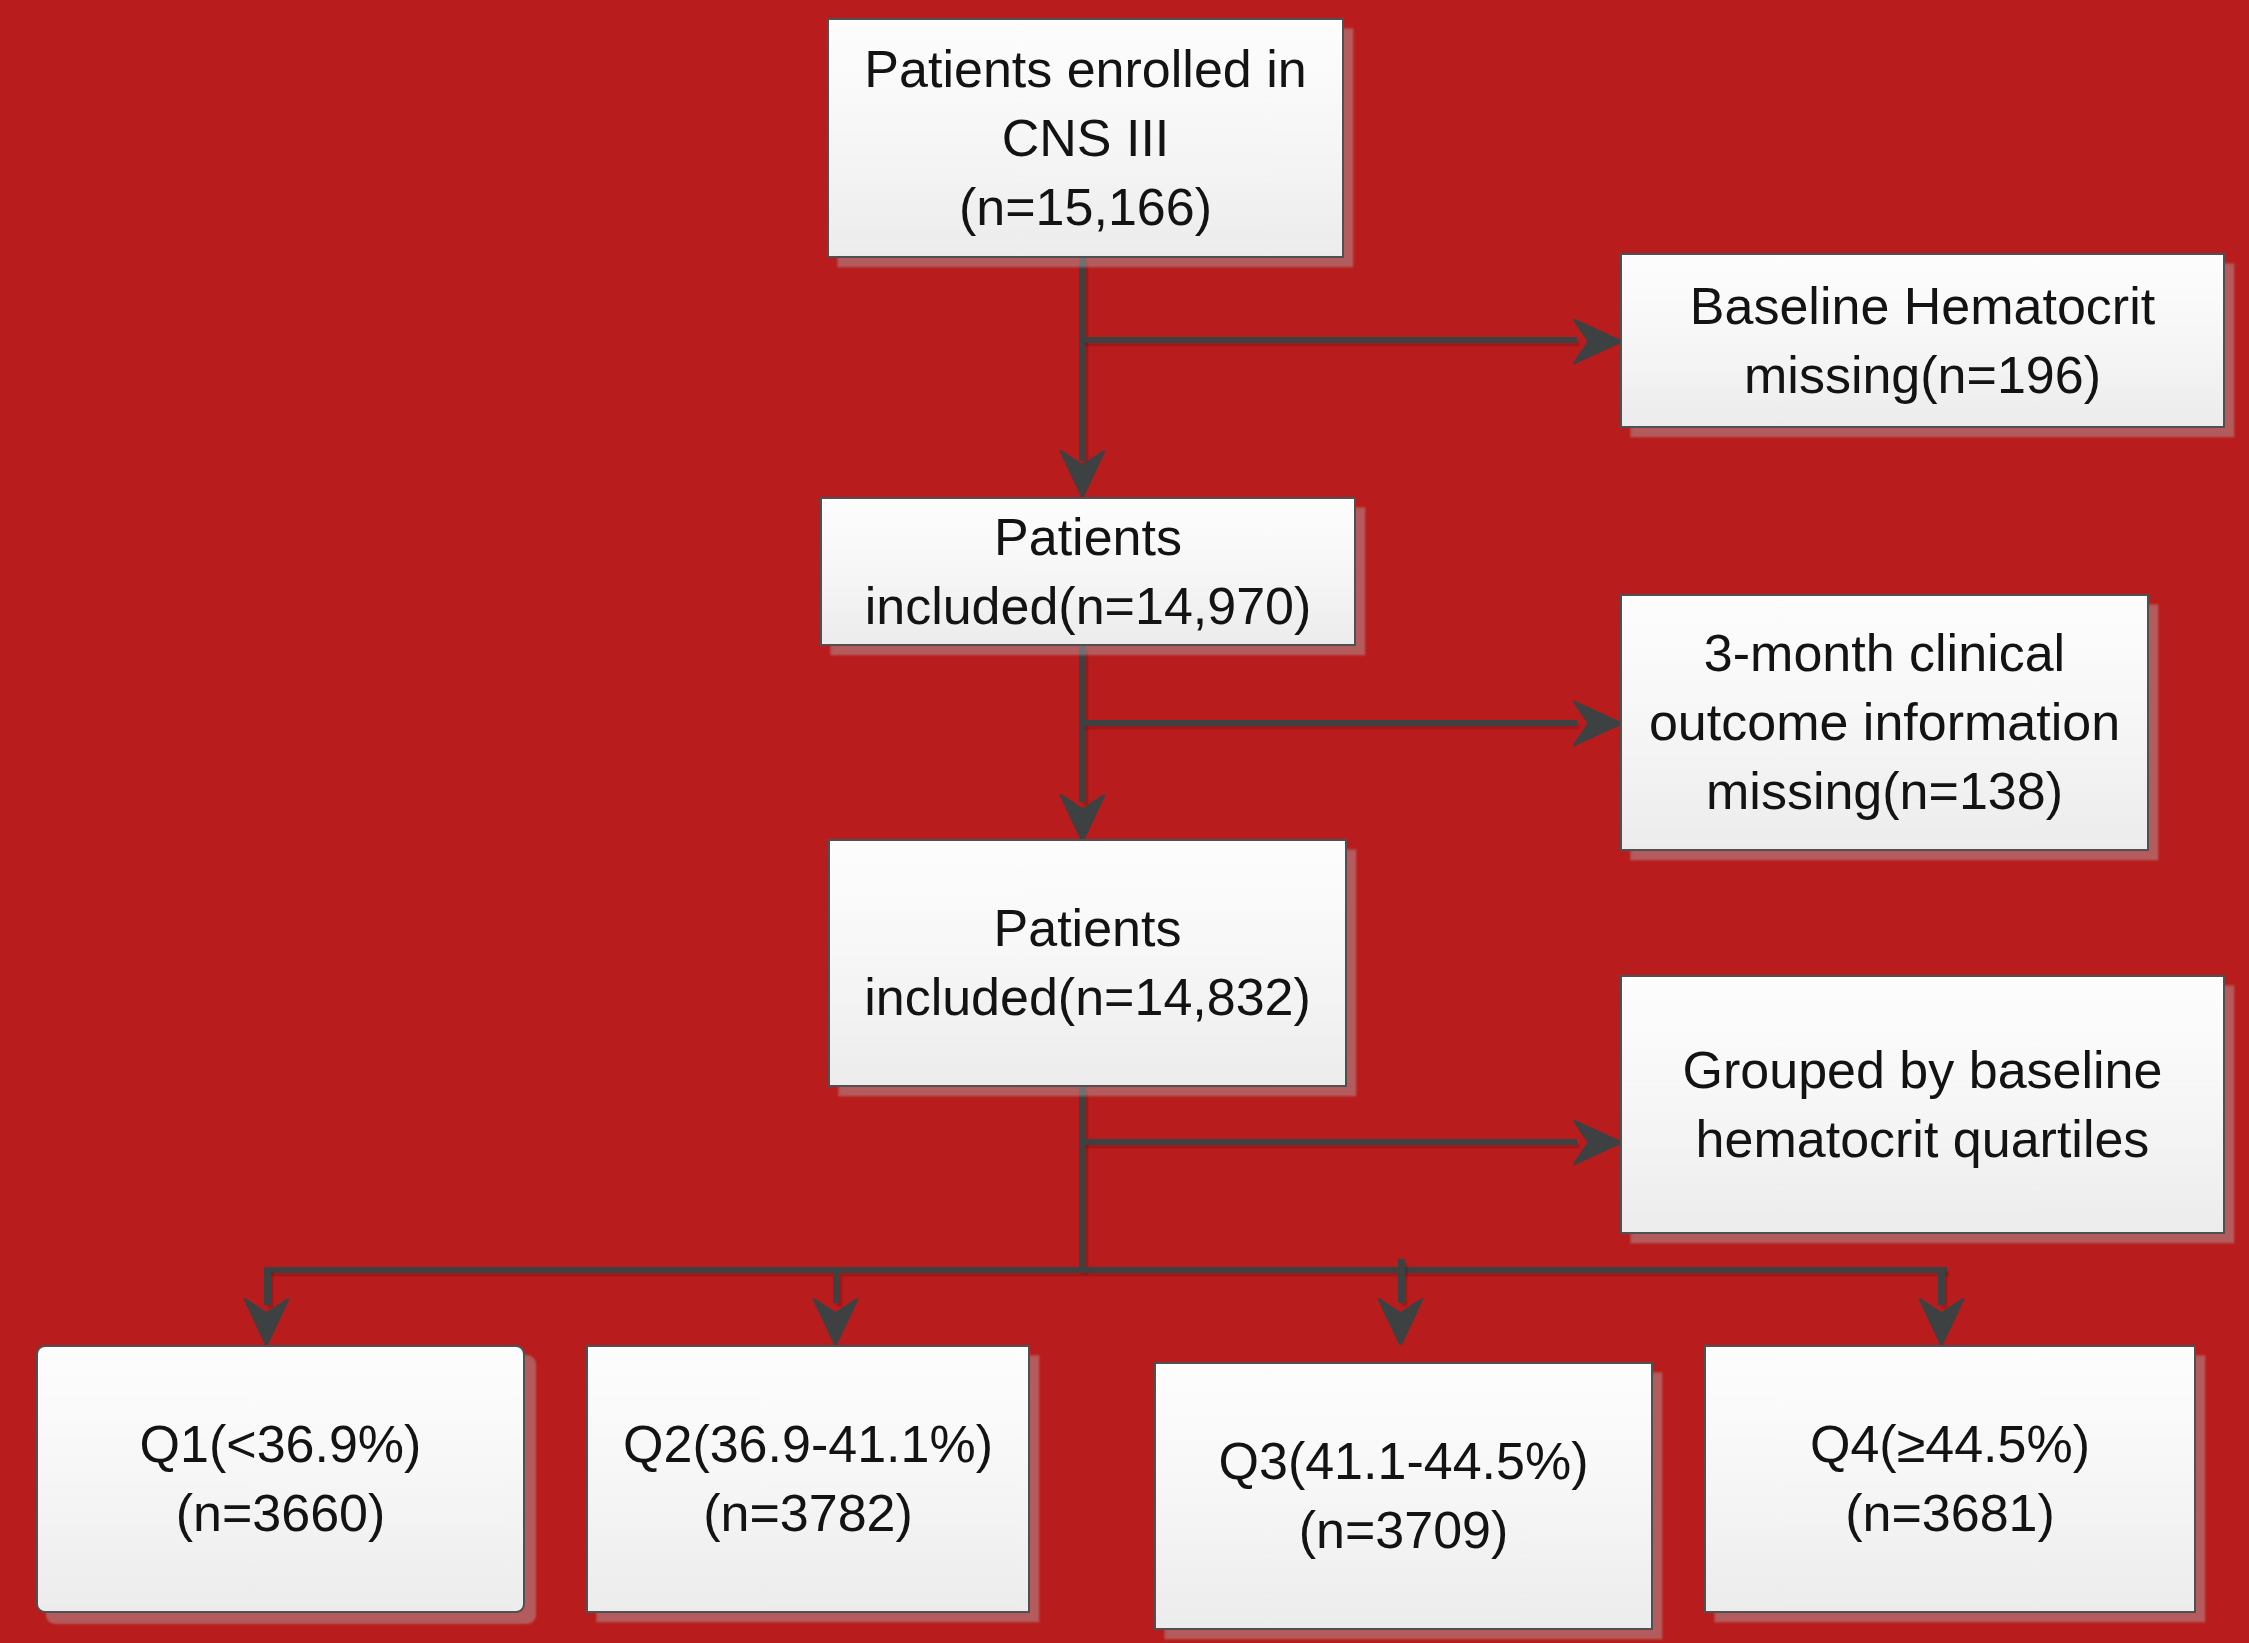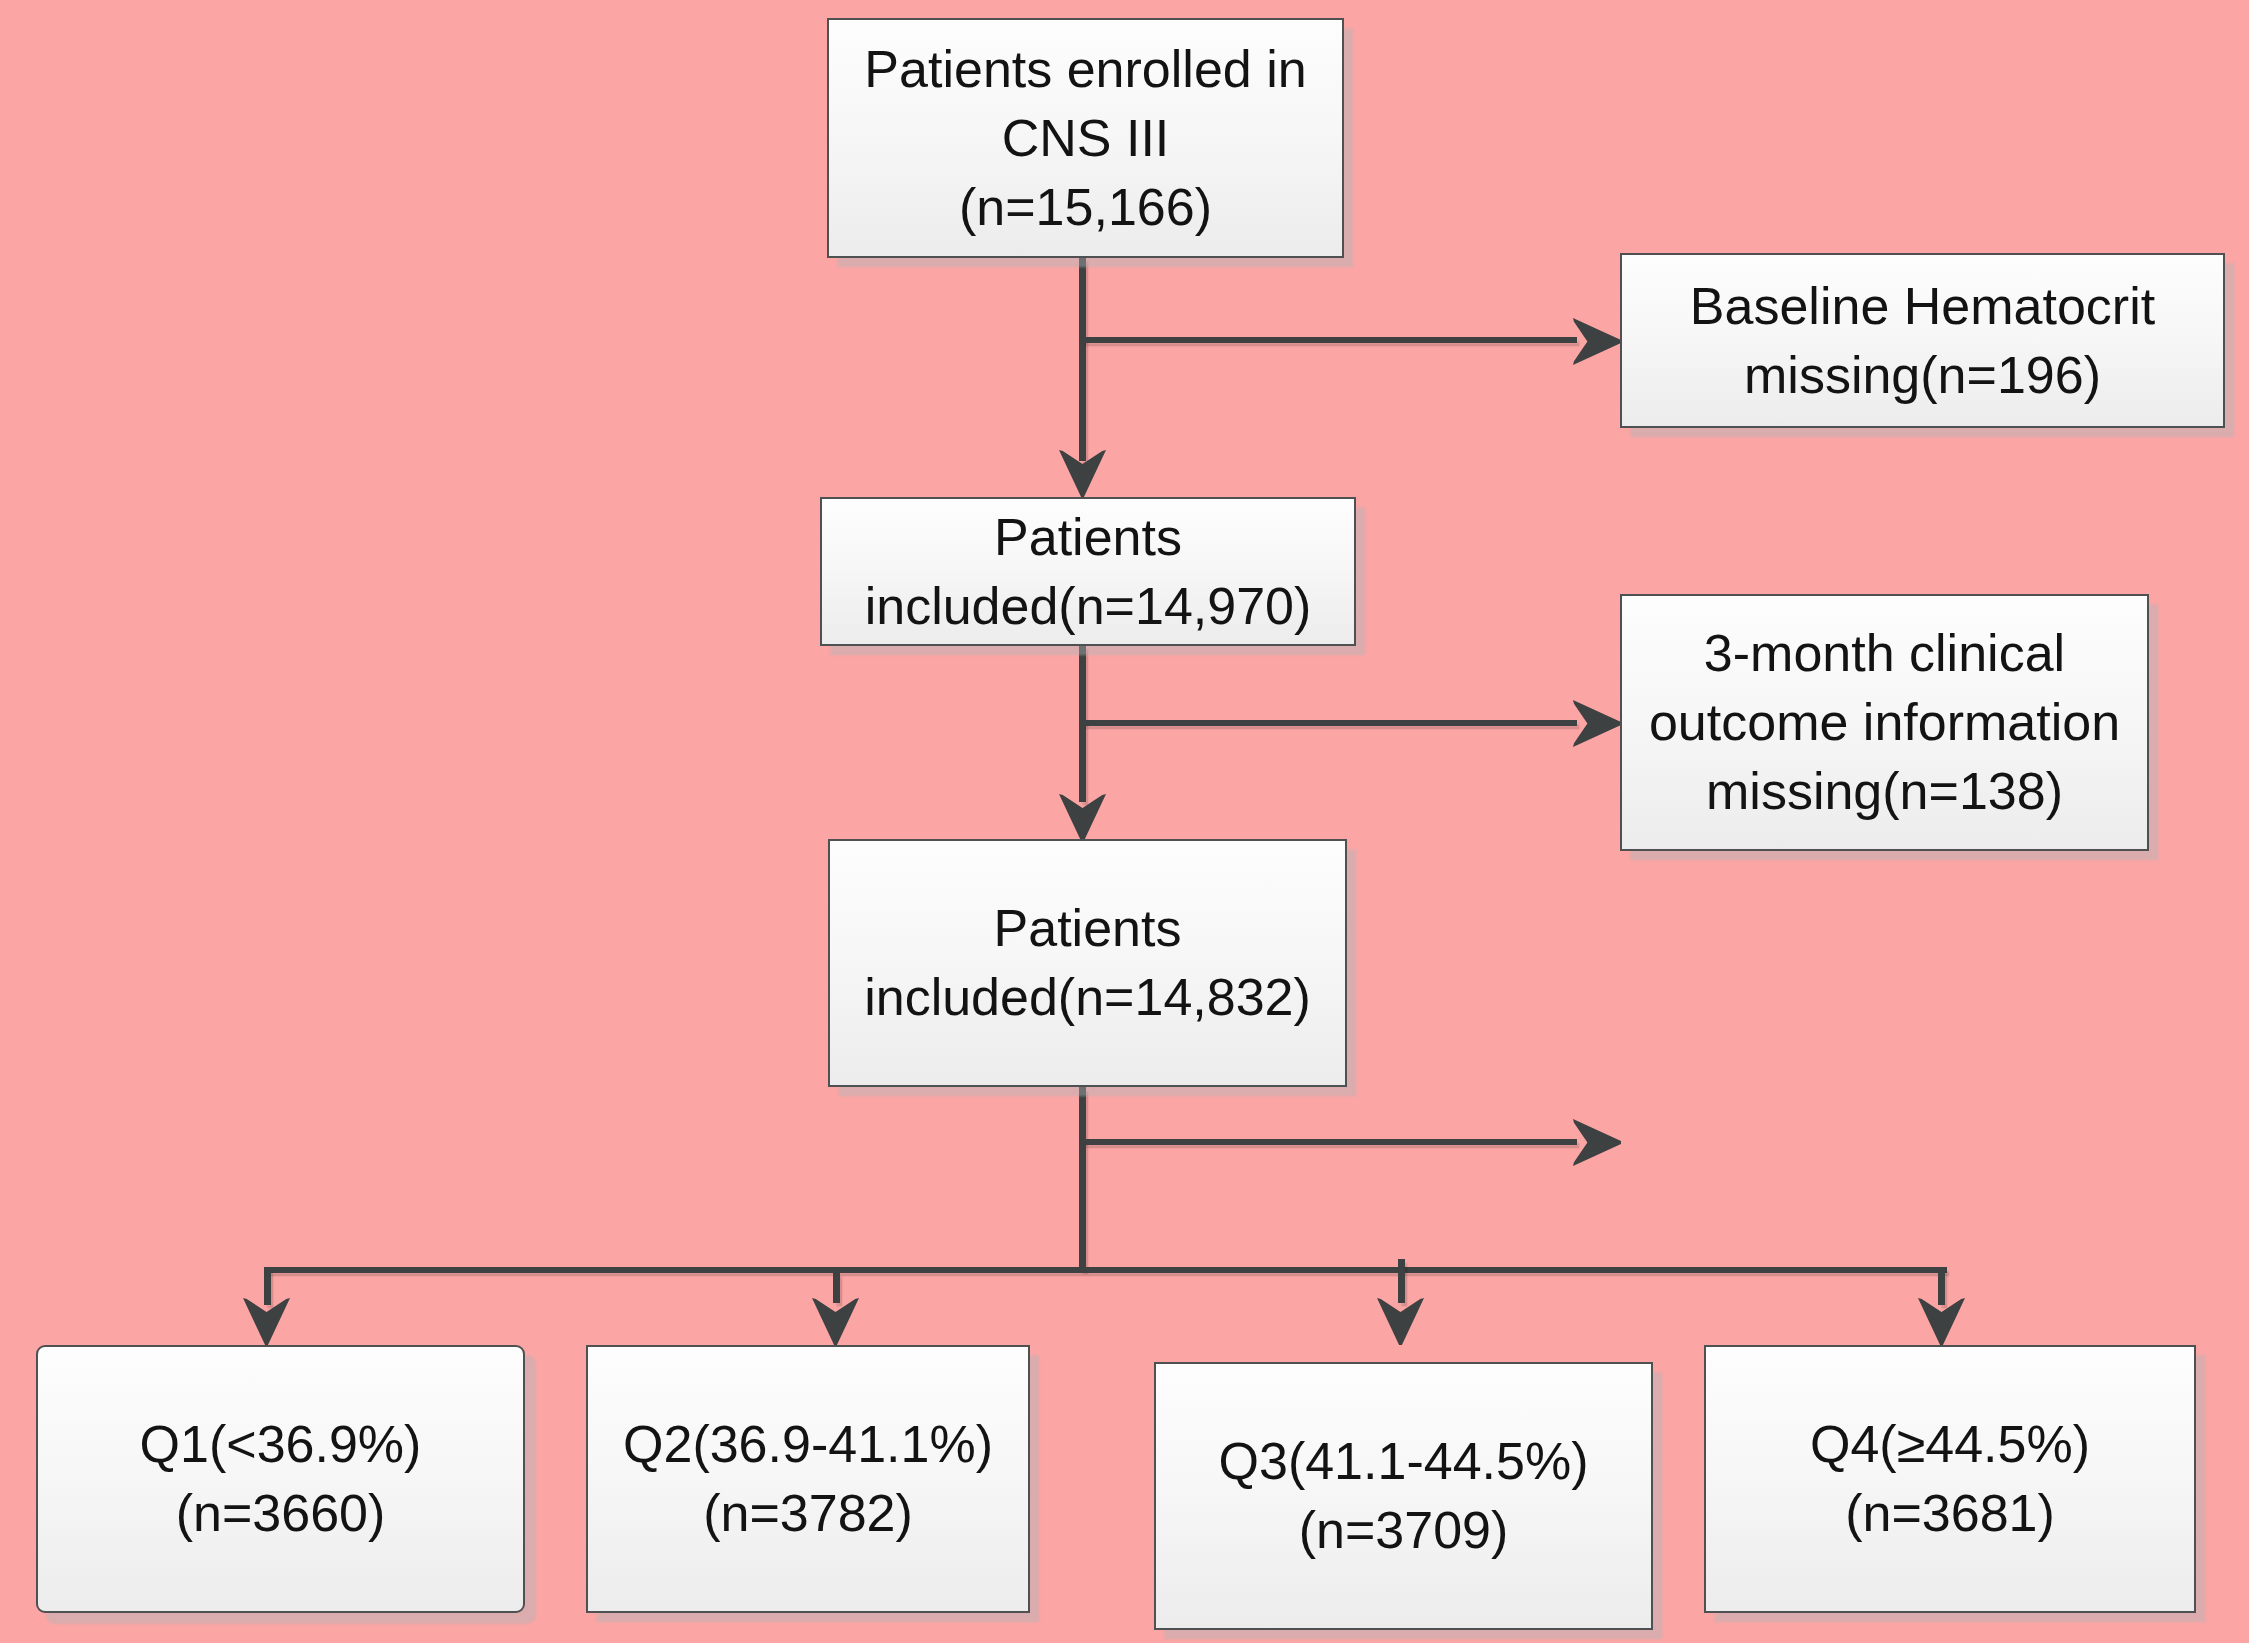--- a/index.html
+++ b/index.html
@@ -7,21 +7,21 @@
     padding: 0;
     background: #ffffff;
     width: 2250px;
     height: 1644px;
     overflow: hidden;
   }
   #canvas {
     position: relative;
     width: 2250px;
     height: 1644px;
-    background: #fca5a5;
+    background: #b91c1c;
     font-family: "Liberation Sans", "DejaVu Sans", sans-serif;
   }
   .node {
     position: absolute;
     box-sizing: border-box;
     border: 2.2px solid #4e5052;
     background: linear-gradient(to bottom, #fdfdfd 0%, #f7f7f7 45%, #ececec 100%);
     box-shadow: 10.2px 10.2px 2.2px rgba(175, 180, 183, 0.42);
     display: flex;
     align-items: center;
@@ -104,20 +104,24 @@
     <div class="node-text">3-month clinical
 outcome information
 missing(n=138)</div>
   </div>
 
   <div class="node" style="left:828px; top:839px; width:519px; height:248px;">
     <div class="node-text">Patients
 included(n=14,832)</div>
   </div>
 
+  <div class="node" style="left:1620px; top:975px; width:605px; height:259px;">
+    <div class="node-text">Grouped by baseline
+hematocrit quartiles</div>
+  </div>
 
   <div class="node" style="left:36px; top:1345px; width:489px; height:268px;border-radius:9px;">
     <div class="node-text">Q1(&lt;36.9%)
 (n=3660)</div>
   </div>
 
   <div class="node" style="left:586px; top:1345px; width:444px; height:268px;">
     <div class="node-text">Q2(36.9-41.1%)
 (n=3782)</div>
   </div>

